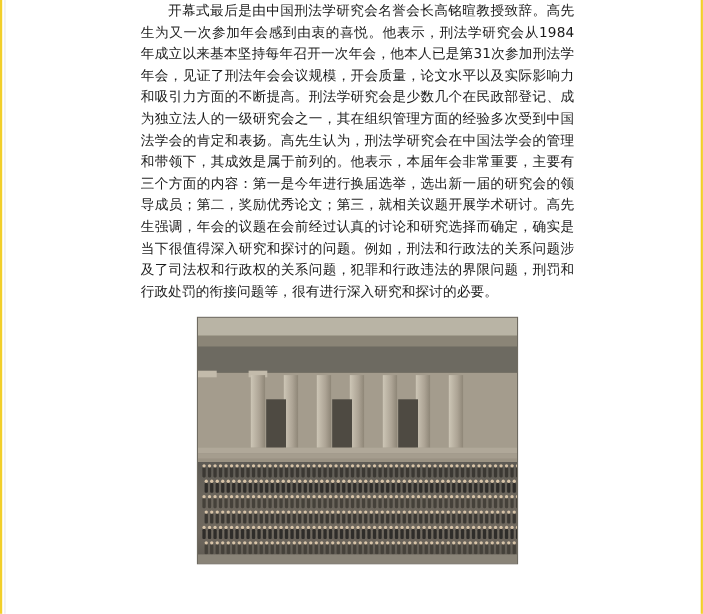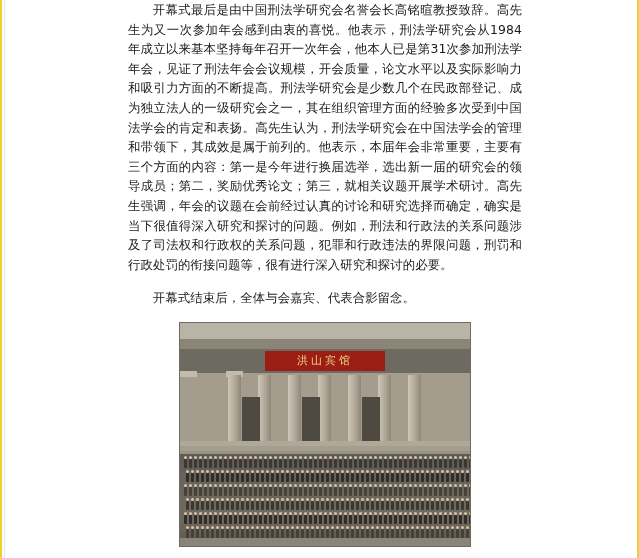--- a/index.html
+++ b/index.html
@@ -182,28 +182,26 @@
 <div class="page">
 
   <div class="rule-left"></div>
   <div class="rule-left2"></div>
   <div class="rule-right"></div>
 
   <div class="content">
 
     <p class="para">开幕式最后是由中国刑法学研究会名誉会长高铭暄教授致辞。高先生为又一次参加年会感到由衷的喜悦。他表示，刑法学研究会从1984年成立以来基本坚持每年召开一次年会，他本人已是第31次参加刑法学年会，见证了刑法年会会议规模，开会质量，论文水平以及实际影响力和吸引力方面的不断提高。刑法学研究会是少数几个在民政部登记、成为独立法人的一级研究会之一，其在组织管理方面的经验多次受到中国法学会的肯定和表扬。高先生认为，刑法学研究会在中国法学会的管理和带领下，其成效是属于前列的。他表示，本届年会非常重要，主要有三个方面的内容：第一是今年进行换届选举，选出新一届的研究会的领导成员；第二，奖励优秀论文；第三，就相关议题开展学术研讨。高先生强调，年会的议题在会前经过认真的讨论和研究选择而确定，确实是当下很值得深入研究和探讨的问题。例如，刑法和行政法的关系问题涉及了司法权和行政权的关系问题，犯罪和行政违法的界限问题，刑罚和行政处罚的衔接问题等，很有进行深入研究和探讨的必要。</p>
 
-    <p class="para">开幕式结束后，全体与会嘉宾、代表合影留念。</p>
 
     <div class="photo-wrap">
       <div class="photo">
         <div class="bld-sky"></div>
         <div class="bld-top"></div>
         <div class="bld-band"></div>
-        <div class="bld-banner">洪山宾馆</div>
         <div class="bld-wall"></div>
 
         <div class="cap" style="left:46px"></div>
         <div class="cap" style="left" :=""></div>
         <div class="col" style="left:48px"></div>
         <div class="col" style="left:78px"></div>
         <div class="col" style="left:108px"></div>
         <div class="col" style="left:138px"></div>
         <div class="col" style="left:168px"></div>
         <div class="col" style="left:198px"></div>

